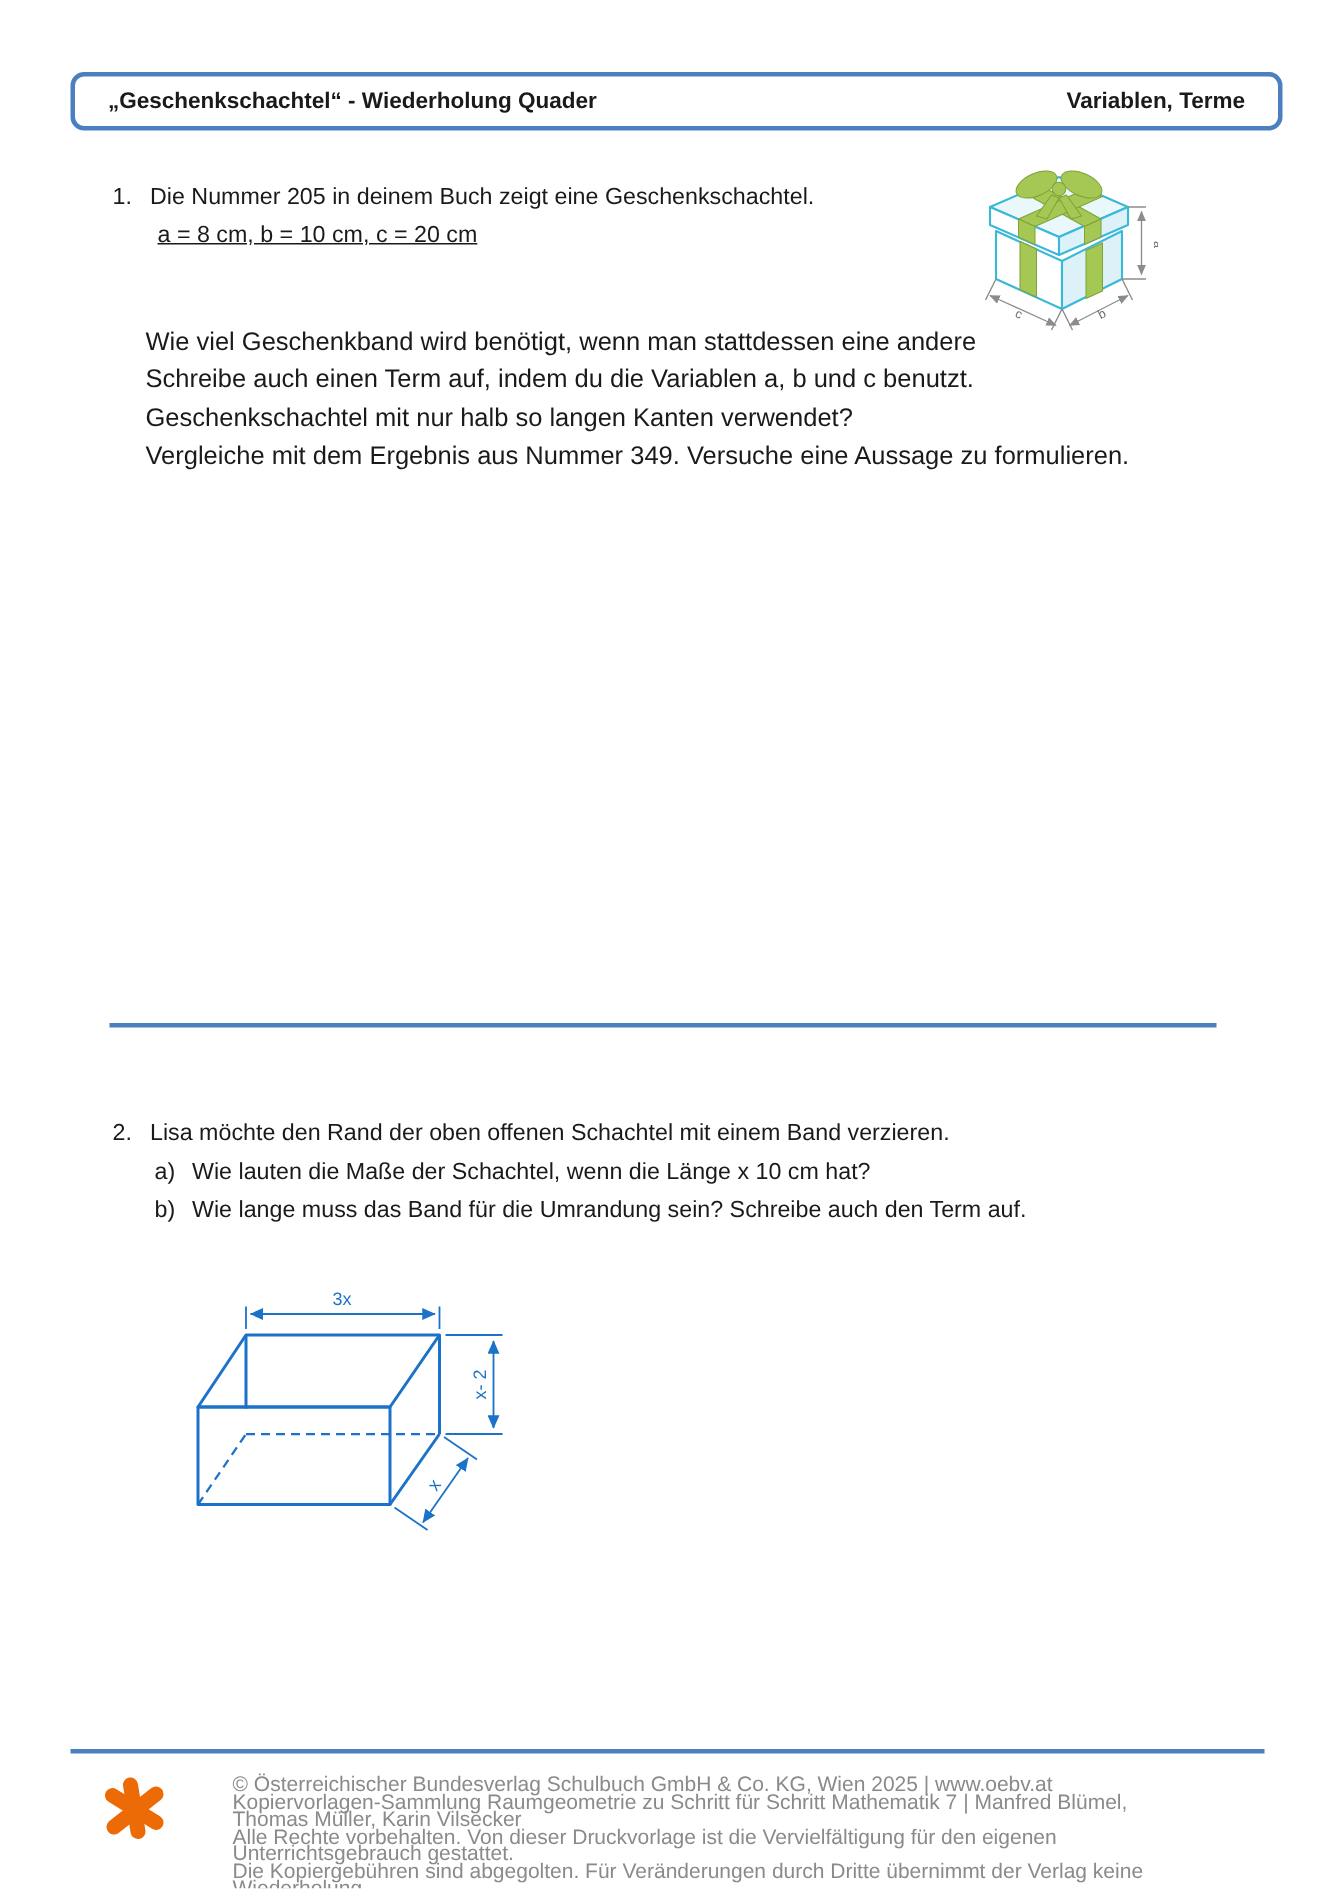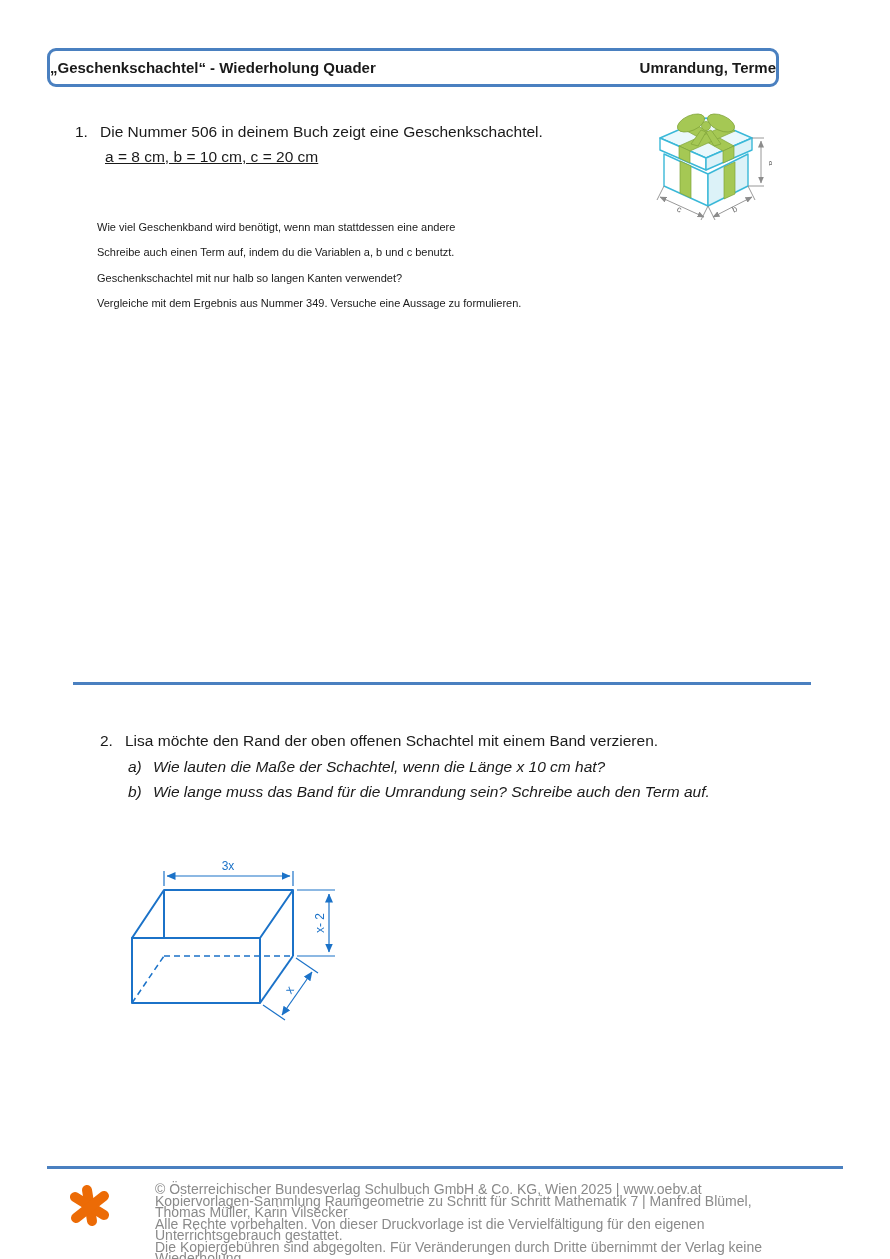--- a/index.html
+++ b/index.html
@@ -15,37 +15,37 @@
   }
   *{margin:0;padding:0;box-sizing:border-box;}
   html,body{background:#fff;}
   .page{
     position:relative;width:890px;height:1259px;background:#fff;
     font-family:"Liberation Sans","DejaVu Sans",sans-serif;color:var(--text);
     overflow:hidden;
   }
   
   .header-box{
-    position:absolute;left:47px;top:48px;width:732px;height:39px;
+    position:absolute;left:47px;top:48px;width:808px;height:39px;
     border:3px solid var(--accent);border-radius:9px;background:#fff;
     display:flex;align-items:center;justify-content:space-between;
-    padding:0 0;font-size:15px;font-weight:bold;
+    padding:0 22px;font-size:15px;font-weight:bold;
   }
   
   .task1{position:absolute;left:75px;top:119px;font-size:15.5px;line-height:25px;width:580px;}
   .tnum{display:inline-block;width:25px;}
   .t1-line2{margin-left:30px;text-decoration:underline;}
-  .para{position:absolute;left:97px;top:215px;font-size:11px;line-height:25.4px;width:730px;}
+  .para{position:absolute;left:97px;top:215px;font-size:17px;line-height:25.4px;width:730px;}
   .gift-svg{position:absolute;left:650px;top:111px;}
   
   .divider{position:absolute;left:73px;top:682px;width:738px;height:2.5px;background:var(--accent);}
   
-  .task2{position:absolute;left:75px;top:728px;font-size:15.5px;line-height:25.5px;width:780px;margin-left:25px;}
+  .task2{position:absolute;left:75px;top:743px;font-size:15.5px;line-height:25.5px;width:780px;}
   .t2-line2{margin-left:25px;}
-  .t2-item{margin-left:28px;font-style:italic;}
+  .t2-item{margin-left:28px;}
   .ilabel{display:inline-block;width:25px;}
   .diagram-svg{position:absolute;left:118px;top:852px;}
   
   .footer-rule{position:absolute;left:47px;top:1166px;width:796px;height:3px;background:var(--accent);}
   .logo-svg{position:absolute;left:70px;top:1183px;}
   .footer-text{
     position:absolute;left:155px;top:1184px;font-size:14px;line-height:11.5px;
     color:var(--footer-gray);width:640px;
   }
   
@@ -62,26 +62,26 @@
   .bdim{stroke:var(--diagram-blue);stroke-width:1.2;fill:none;}
   .bdim-label{fill:var(--diagram-blue);font-size:12px;}
 </style>
 </head>
 <body>
 
 <div class="page">
 
   <div class="header-box">
     <span>„Geschenkschachtel“ - Wiederholung Quader</span>
-    <span>Umrandung, Terme</span>
+    <span>Variablen, Terme</span>
   </div>
 
   <div class="task1">
     <div>
-      <span class="tnum">1.</span><span>Die Nummer 506 in deinem Buch zeigt eine Geschenkschachtel.</span>
+      <span class="tnum">1.</span><span>Die Nummer 205 in deinem Buch zeigt eine Geschenkschachtel.</span>
     </div>
     <div class="t1-line2">a = 8 cm, b = 10 cm, c = 20 cm</div>
   </div>
 
   <div class="para">
     <div>Wie viel Geschenkband wird benötigt, wenn man stattdessen eine andere</div>
     <div>Schreibe auch einen Term auf, indem du die Variablen a, b und c benutzt.</div>
     <div>Geschenkschachtel mit nur halb so langen Kanten verwendet?</div>
     <div>Vergleiche mit dem Ergebnis aus Nummer 349. Versuche eine Aussage zu formulieren.</div>
   </div>

